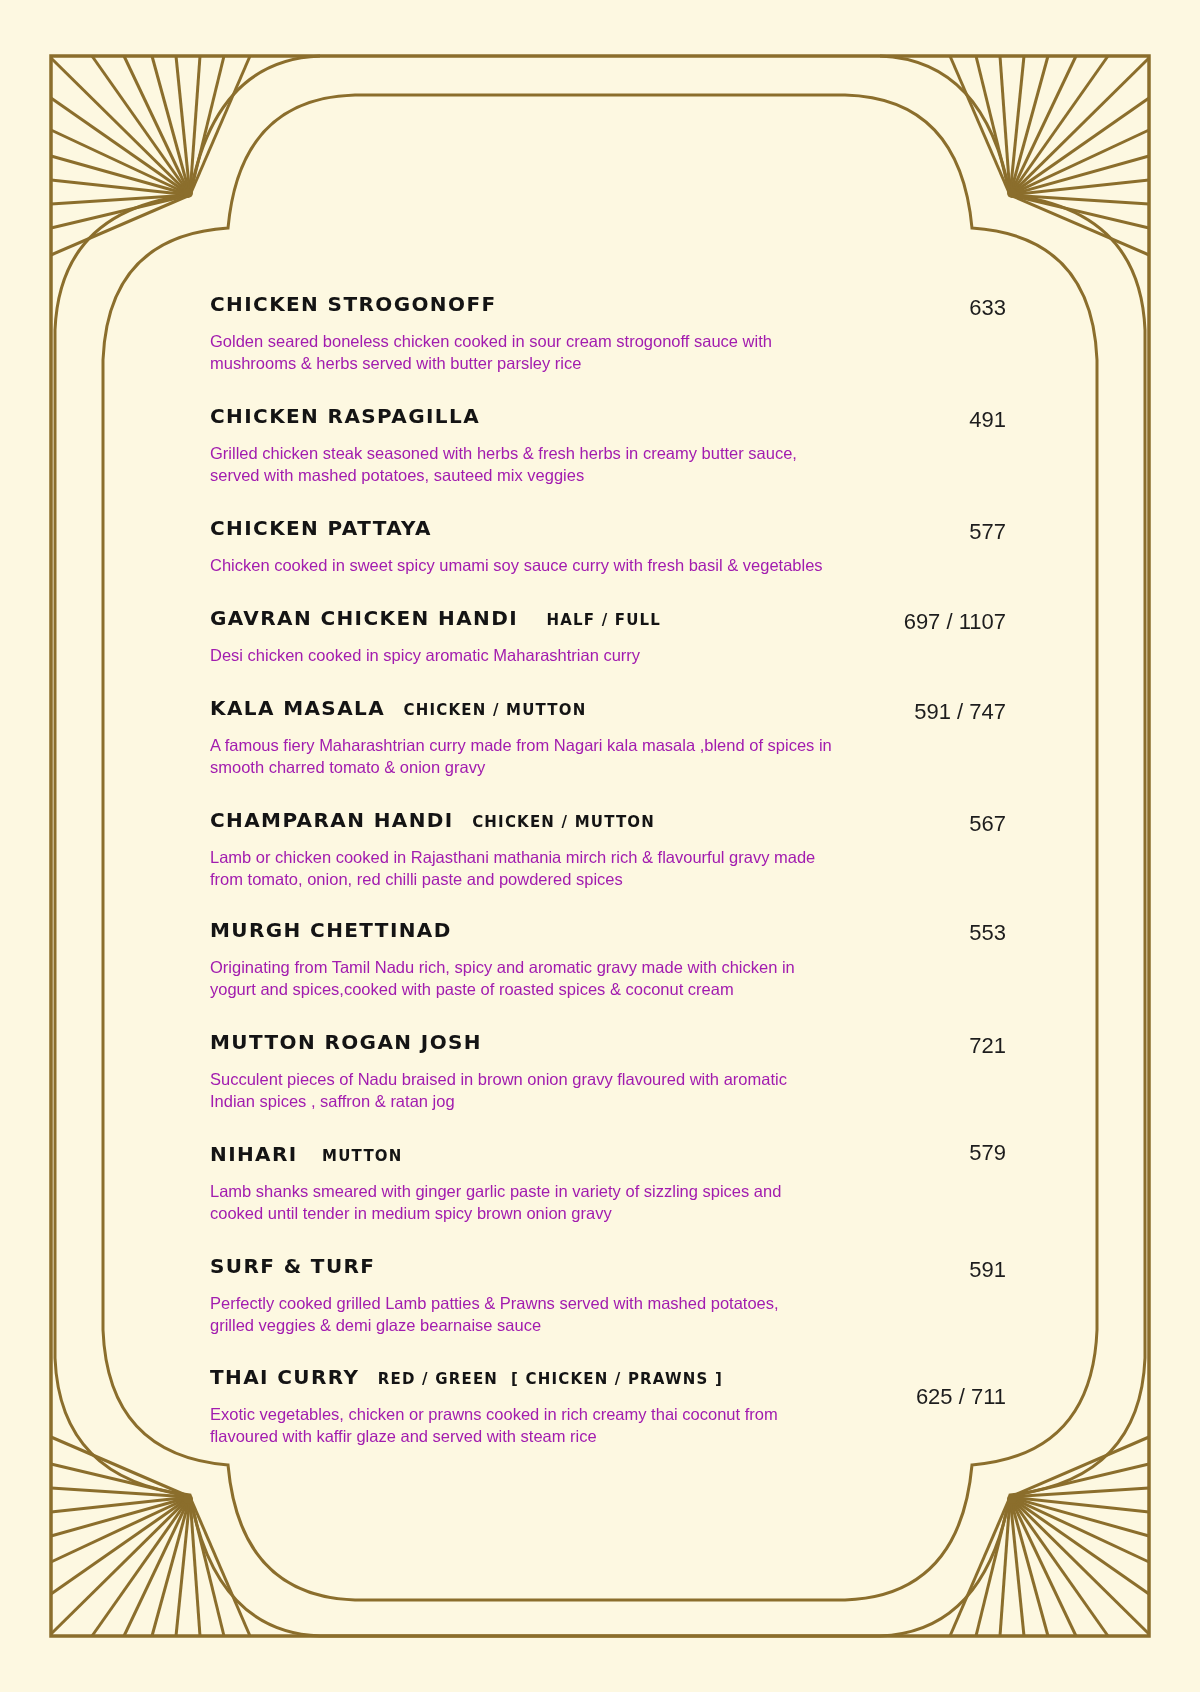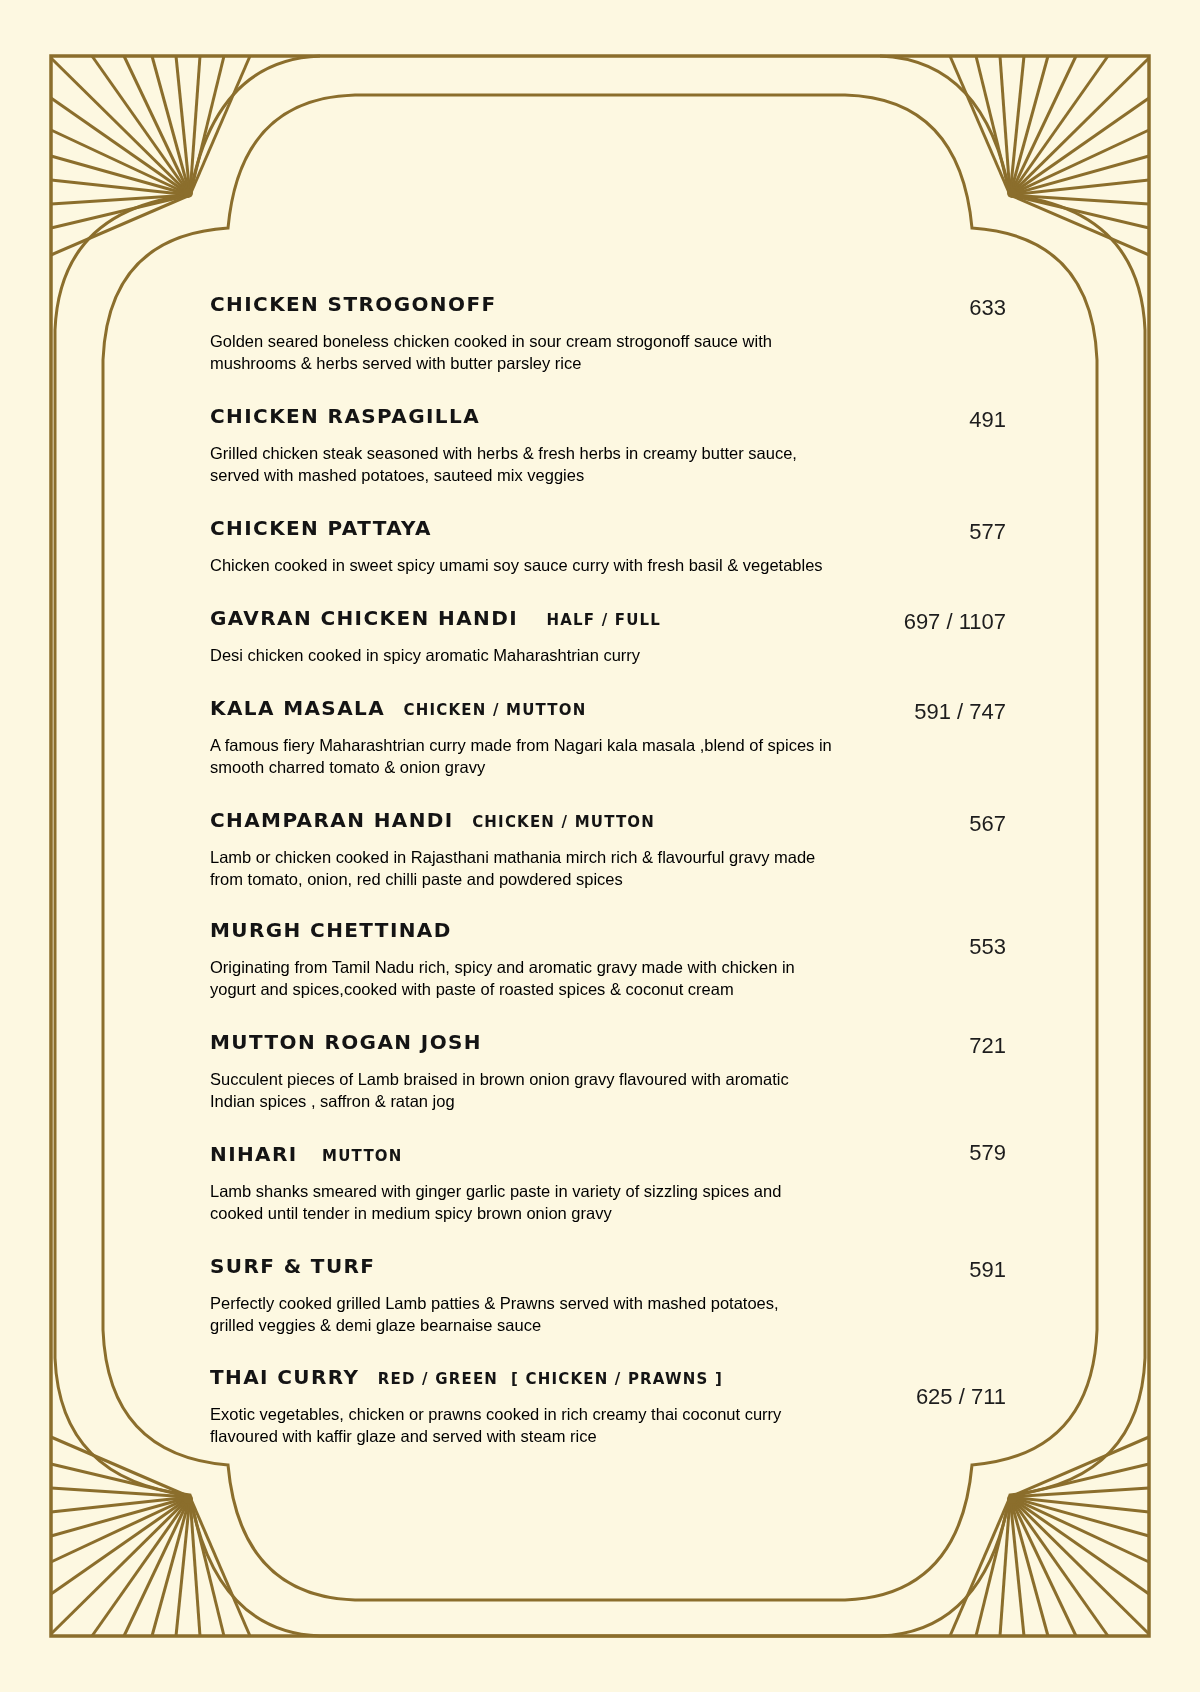--- a/index.html
+++ b/index.html
@@ -22,21 +22,21 @@
     font-family:"DejaVu Sans", sans-serif; font-weight:bold;
     font-size:15px; letter-spacing:1.2px; color:#141414;
     display:inline-block; margin-left:14px; vertical-align:baseline;
   }
   .price {
     position:absolute; right:4px; top:3px;
     font-family:"Liberation Sans", sans-serif; font-size:22px; color:#1d1d1d;
   }
   .desc {
     margin-top:12px; font-family:"Liberation Sans", sans-serif;
-    font-size:16.5px; line-height:22px; color:#000000; width:760px;
+    font-size:16.5px; line-height:22px; color:#a21caf; width:760px;
   }
 </style>
 </head>
 <body>
 
 <svg class="frame-svg" viewBox="0 0 1200 1692" xmlns="http://www.w3.org/2000/svg">
   <g fill="none" stroke="#8b6e2c" stroke-width="3">
 
     <rect x="51" y="56" width="1098" height="1580" stroke-width="3.5"></rect>
 
@@ -190,35 +190,35 @@
     </div>
     <div class="desc">
       <div>Lamb or chicken cooked in Rajasthani mathania mirch rich &amp; flavourful gravy made</div>
       <div>from tomato, onion, red chilli paste and powdered spices</div>
     </div>
   </div>
 
   <div class="item" style="top:918px">
     <div class="title-line">
       <span class="name">MURGH CHETTINAD</span>
-      <span class="price" style="top:16px">553</span>
+      <span class="price" style="top:2px">553</span>
     </div>
     <div class="desc">
       <div>Originating from Tamil Nadu rich, spicy and aromatic gravy made with chicken in</div>
       <div>yogurt and spices,cooked with paste of roasted spices &amp; coconut cream</div>
     </div>
   </div>
 
   <div class="item" style="top:1030px">
     <div class="title-line">
       <span class="name">MUTTON ROGAN JOSH</span>
       <span class="price">721</span>
     </div>
     <div class="desc">
-      <div>Succulent pieces of Lamb braised in brown onion gravy flavoured with aromatic</div>
+      <div>Succulent pieces of Nadu braised in brown onion gravy flavoured with aromatic</div>
       <div>Indian spices , saffron &amp; ratan jog</div>
     </div>
   </div>
 
   <div class="item" style="top:1142px">
     <div class="title-line">
       <span class="name">NIHARI</span>
       <span class="variant" style="margin-left:20px">MUTTON</span>
       <span class="price" style="top:-2px">579</span>
     </div>
@@ -239,18 +239,18 @@
     </div>
   </div>
 
   <div class="item" style="top:1365px">
     <div class="title-line">
       <span class="name">THAI CURRY</span>
       <span class="variant" style="white-space:pre">RED / GREEN  [ CHICKEN / PRAWNS ]</span>
       <span class="price" style="top:19px">625 / 711</span>
     </div>
     <div class="desc">
-      <div>Exotic vegetables, chicken or prawns cooked in rich creamy thai coconut curry</div>
+      <div>Exotic vegetables, chicken or prawns cooked in rich creamy thai coconut from</div>
       <div>flavoured with kaffir glaze and served with steam rice</div>
     </div>
   </div>
 
 </div>
 
 </body></html>

